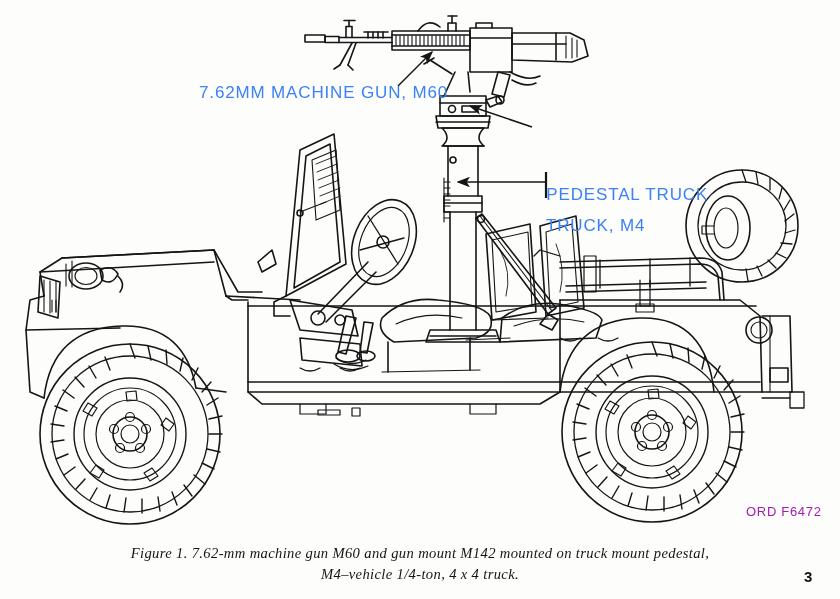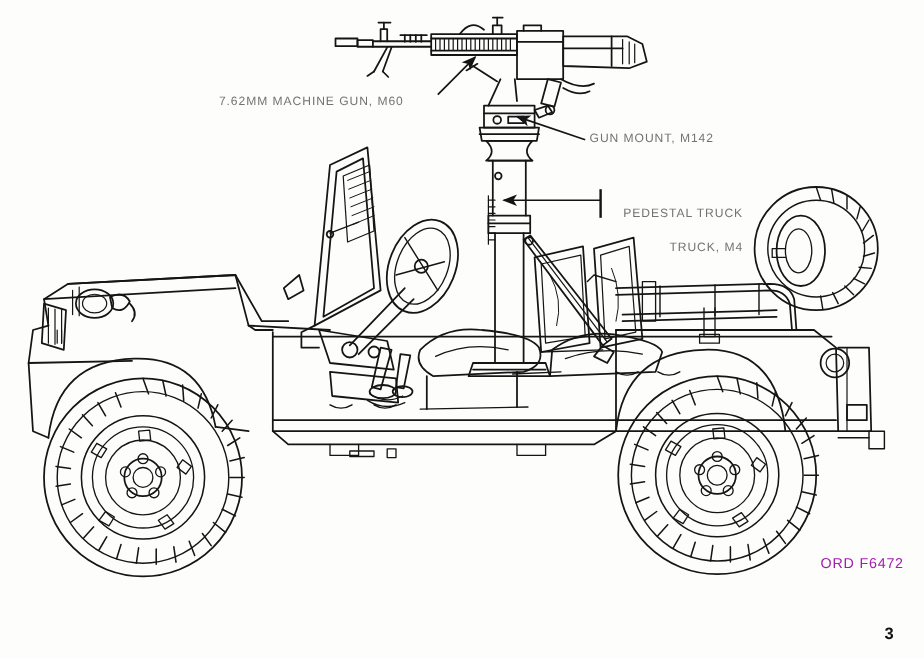--- a/index.html
+++ b/index.html
@@ -7,29 +7,29 @@
     width:840px;height:599px;position:relative;overflow:hidden;
     background:#fdfdfc;
     font-family:"Liberation Sans",sans-serif;
     color:#111;
   }
   #figure-root{position:absolute;inset:0;}
   svg.art{position:absolute;left:0;top:0;width:840px;height:599px;}
   .callout{
     position:absolute;
     font-family:"Liberation Sans",sans-serif;
-    font-size:11px;
+    font-size:17px;
     letter-spacing:0.85px;
-    color:#737373;
+    color:#3b82f6;
     white-space:pre;
     line-height:15.5px;
   }
   #callout-gun{left:199px;top:85px;}
   #callout-mount{left:536px;top:119px;}
-  #callout-pedestal{left:551px;top:171px;text-align:right;}
+  #callout-pedestal{left:524px;top:171px;}
   #drawing-number{
     position:absolute;left:746px;top:504px;
     font-family:"Liberation Sans",sans-serif;
     font-size:13px;letter-spacing:0.7px;color:#a21caf;white-space:pre;
   }
   #figure-caption{
     position:absolute;left:0;top:543px;width:840px;
     text-align:center;
     font-family:"Liberation Serif",serif;
     font-style:italic;
@@ -387,25 +387,28 @@
     <g stroke="#141414" stroke-width="1.5" fill="none">
       <path d="M398 86 L432 52" marker-end="url(#arrowhead)"></path>
       <path d="M532 127 L470 106" marker-end="url(#arrowhead)"></path>
       <path d="M546 182 L458 182" marker-end="url(#arrowhead)"></path>
       <path d="M546 172 L546 198" stroke-width="2.2"></path>
     </g>
   </svg>
 
   <div class="callout" id="callout-gun">7.62MM MACHINE GUN, M60</div>
 
-  <div class="callout" id="callout-mount">GUN MOUNT, M142</div>
 
   <div class="callout" id="callout-pedestal">
     <span>PEDESTAL TRUCK</span><br>
     <span>TRUCK, M4</span>
   </div>
 
   <div id="drawing-number">ORD F6472</div>
 
+  <div id="figure-caption">
+    <span class="cap-line">Figure 1.  7.62-mm machine gun M60 and gun mount M142 mounted on truck mount pedestal,</span>
+    <span class="cap-line">M4–vehicle 1/4-ton, 4 x 4 truck.</span>
+  </div>
 
   <div id="page-number">3</div>
 
 </div>
 
 </body></html>

